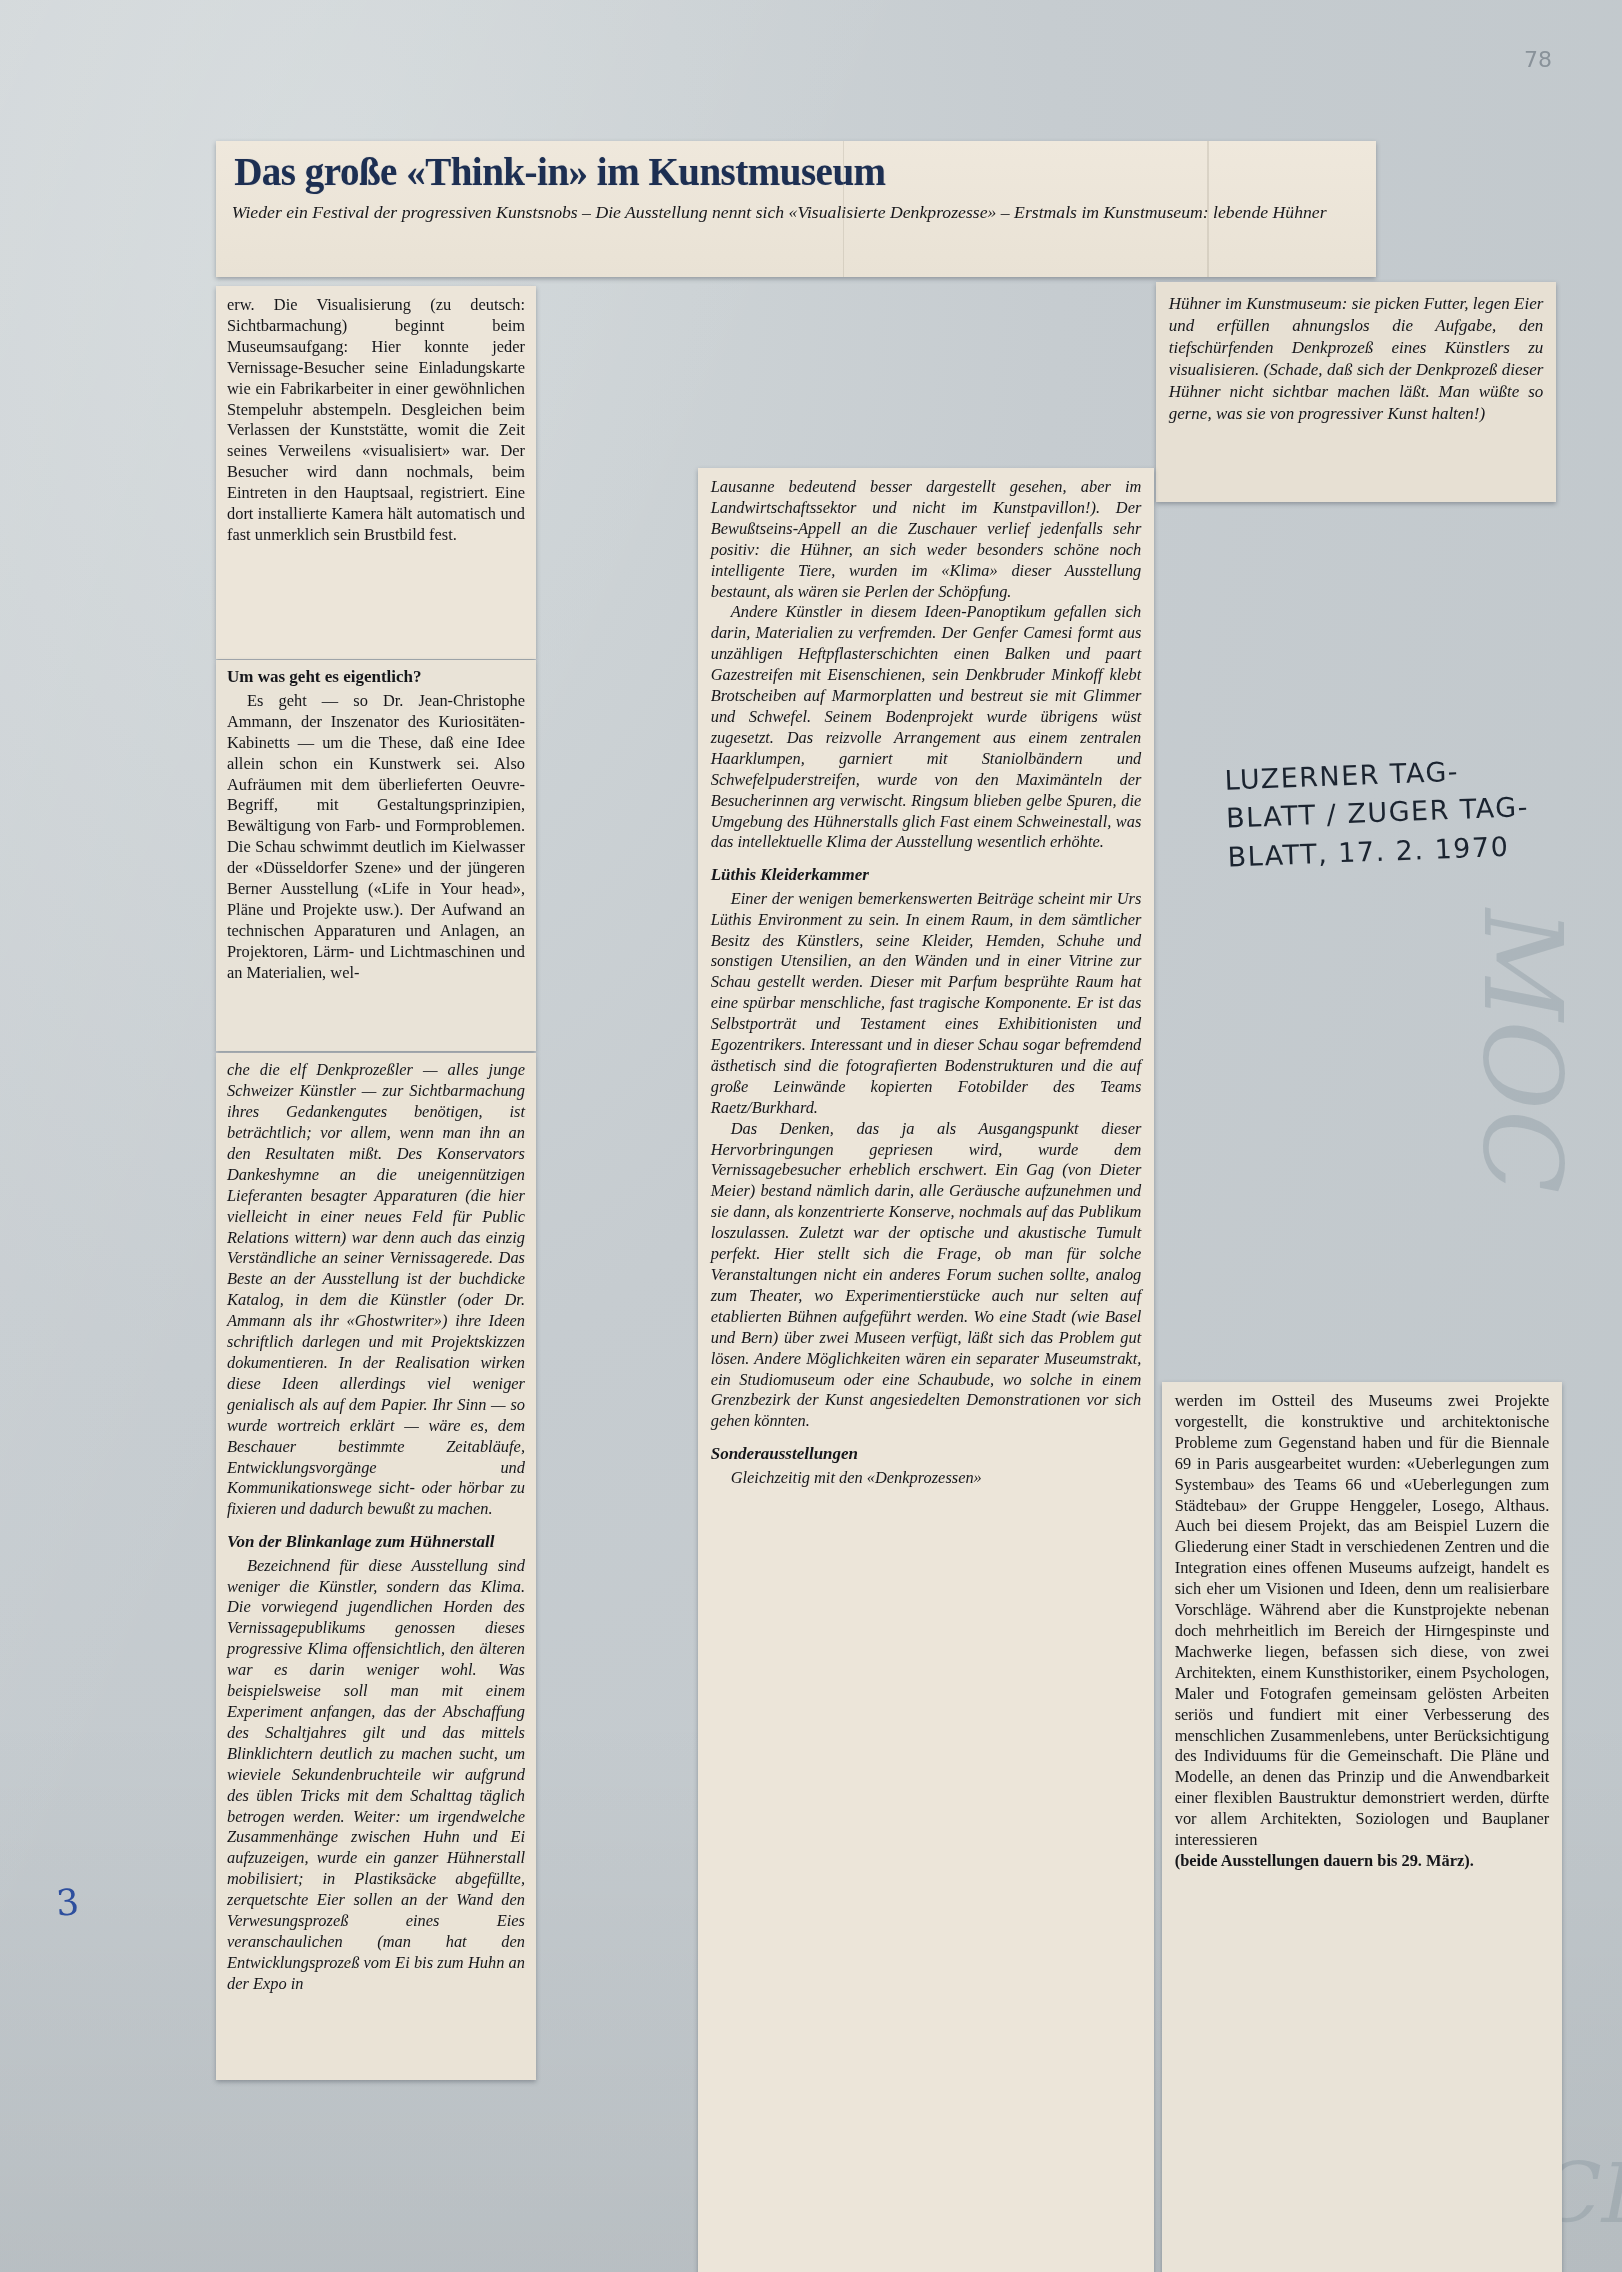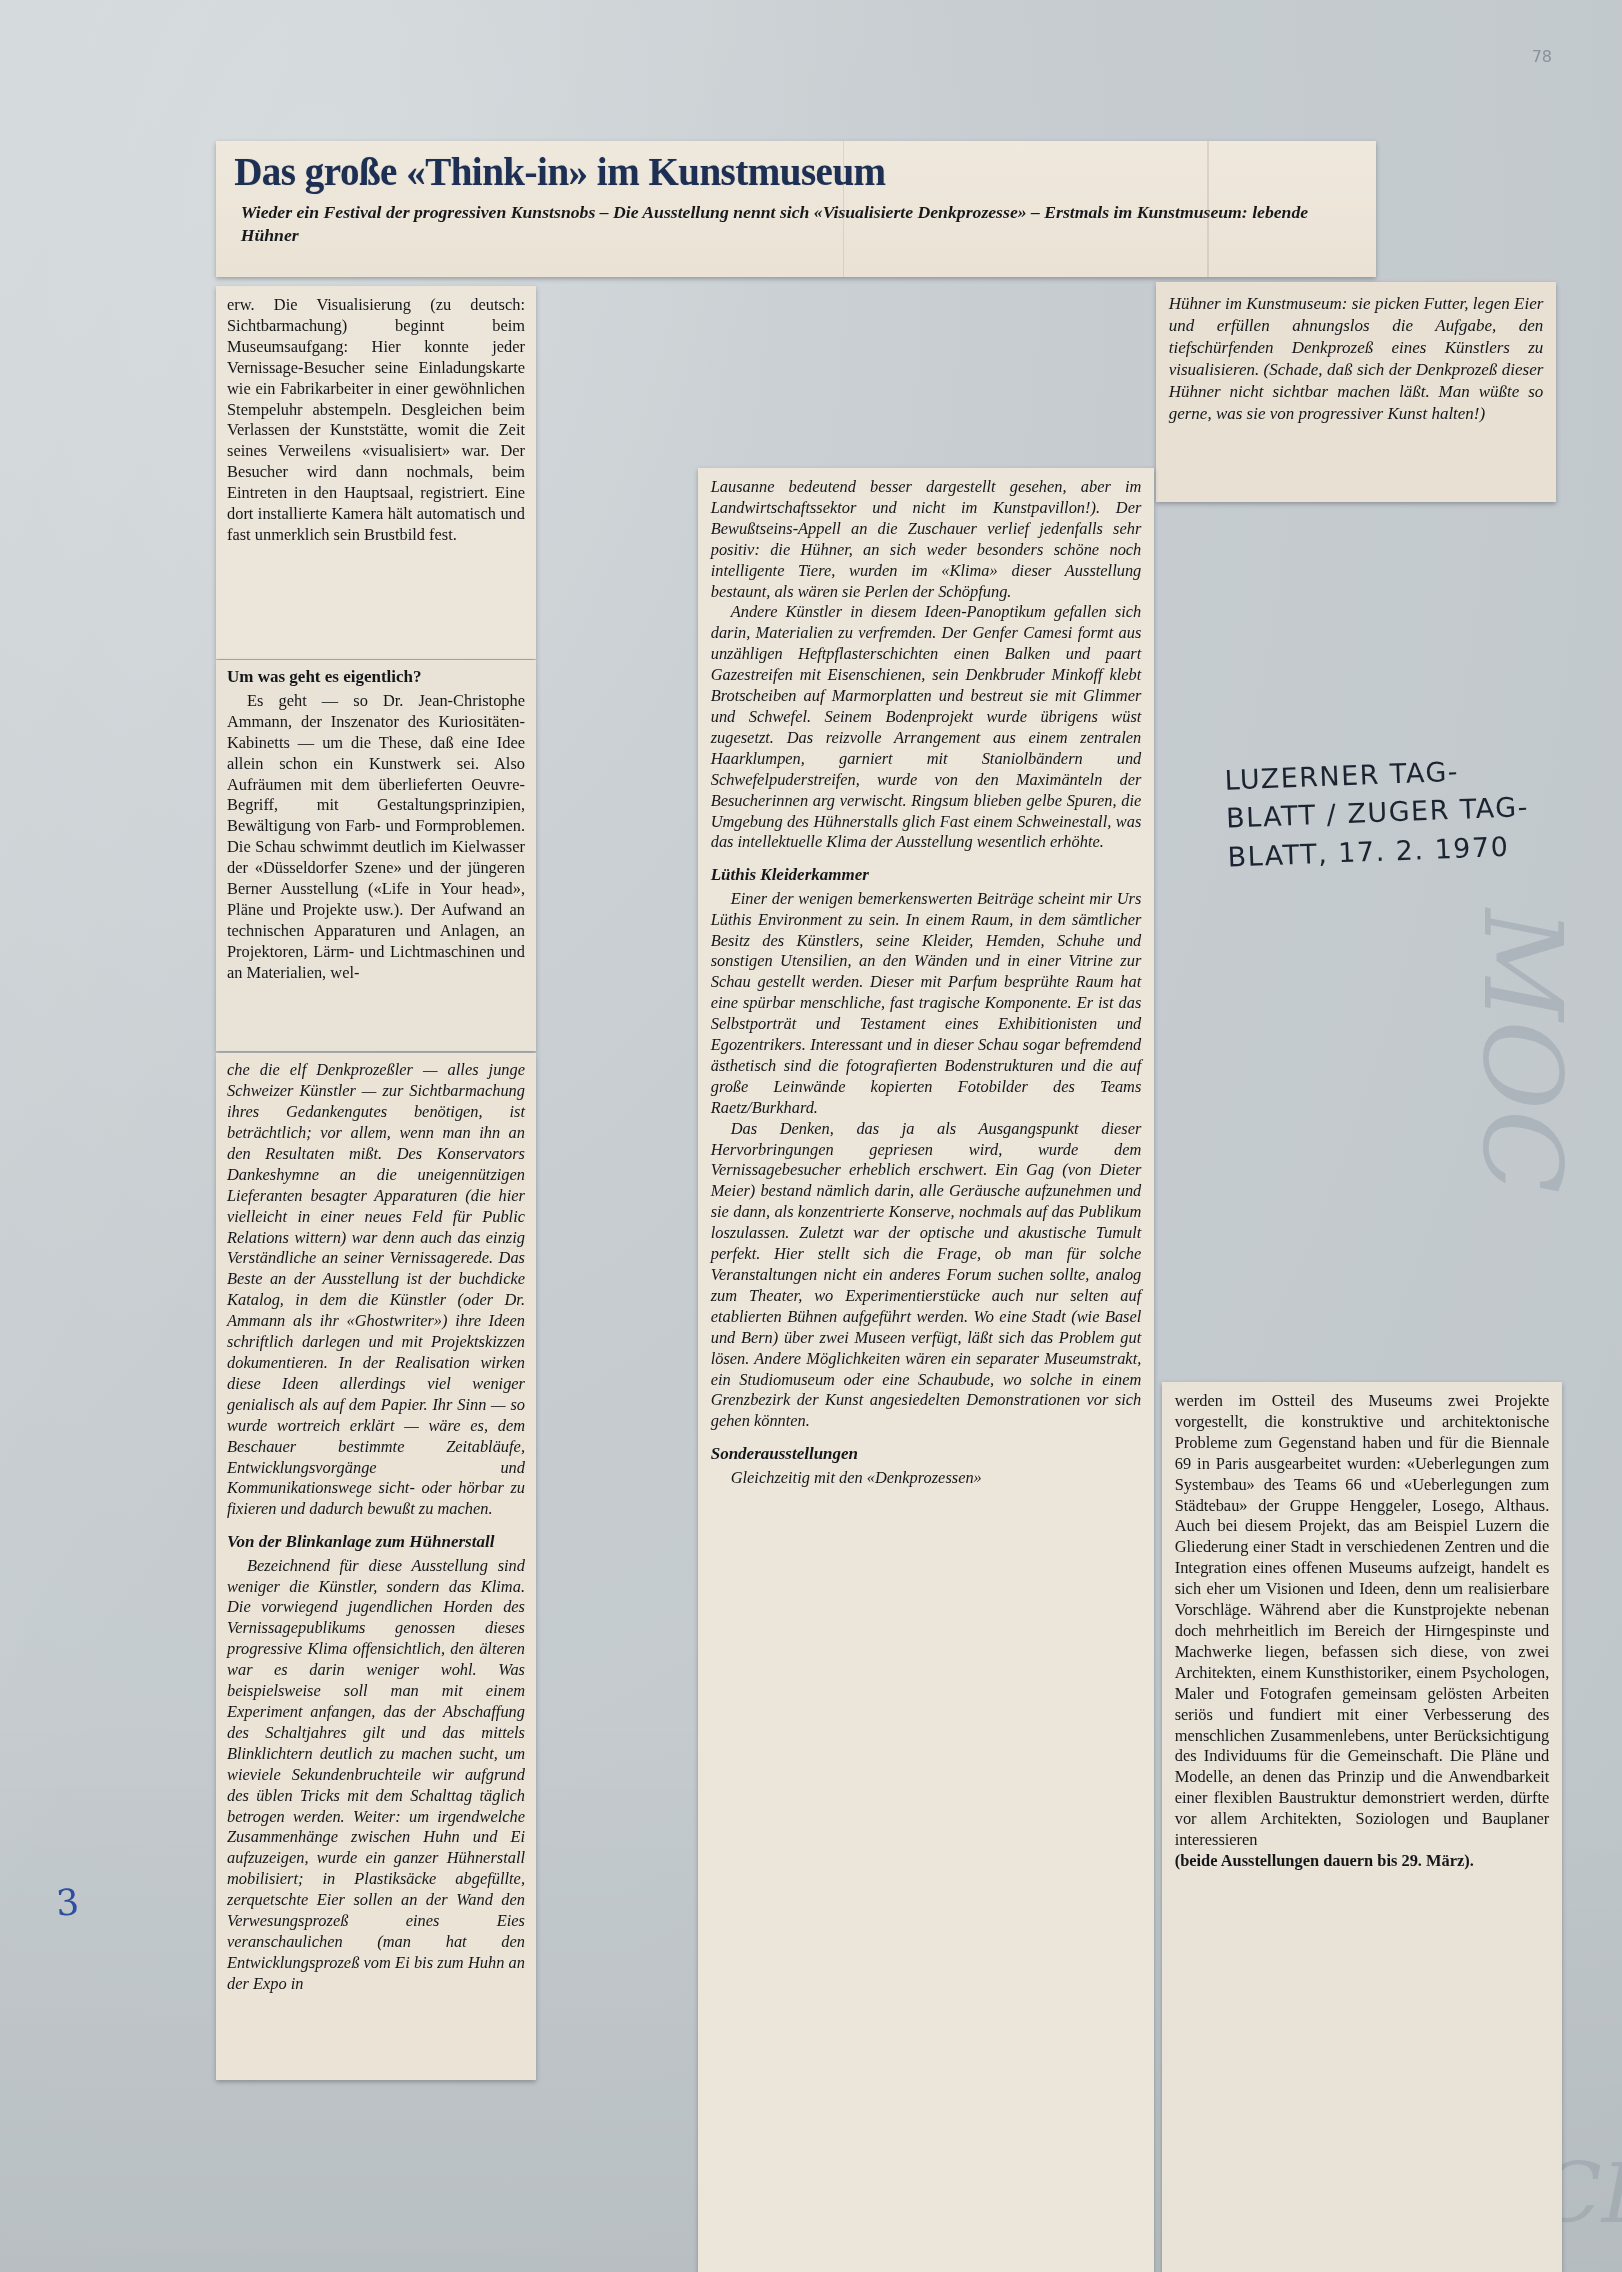--- a/index.html
+++ b/index.html
@@ -69,24 +69,24 @@
     font-size: 39px;
     letter-spacing: -0.5px;
     color: #1d2f52;
     line-height: 1.05;
     margin: 1.8px 0 8.2px 5.5px;
     text-shadow: 0 0 0.9px rgba(30,50,90,0.4);
   }
   #subhead {
     font-family: "Liberation Serif", serif;
     font-style: italic;
-    font-weight: bold;
+    font-weight: normal;
     font-size: 17.7px;
     line-height: 1.28;
-    margin-left: 12px;
+    margin-left: 3px;
     color: #17181c;
   }
 
   
   #note-clip {
     left: 1156px;
     top: 282px;
     width: 400px;
     height: 220px;
     padding: 11px 12.7px;
@@ -196,21 +196,21 @@
     font-size: 36px;
     transform: rotate(-4deg);
   }
 
   
   #corner-mark {
     position: absolute;
     right: 71px;
     top: 47px;
     color: rgba(90,100,112,0.55);
-    font-size: 16px;
+    font-size: 22px;
     font-family: "DejaVu Sans", sans-serif;
   }
 
   
   .crease {
     position: absolute;
     background: rgba(160,150,135,0.25);
     pointer-events: none;
   }
 </style>

